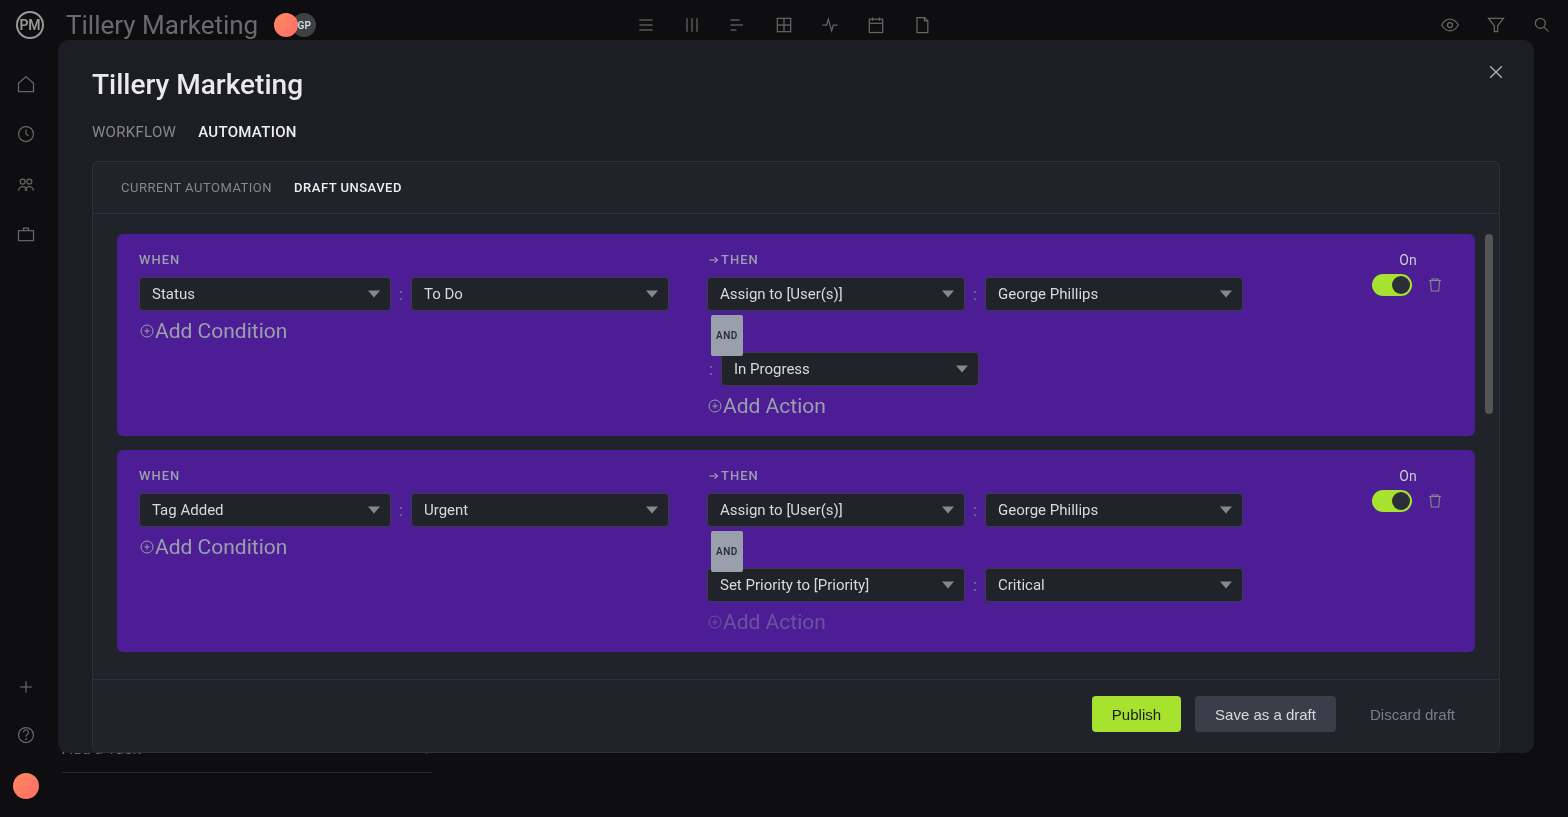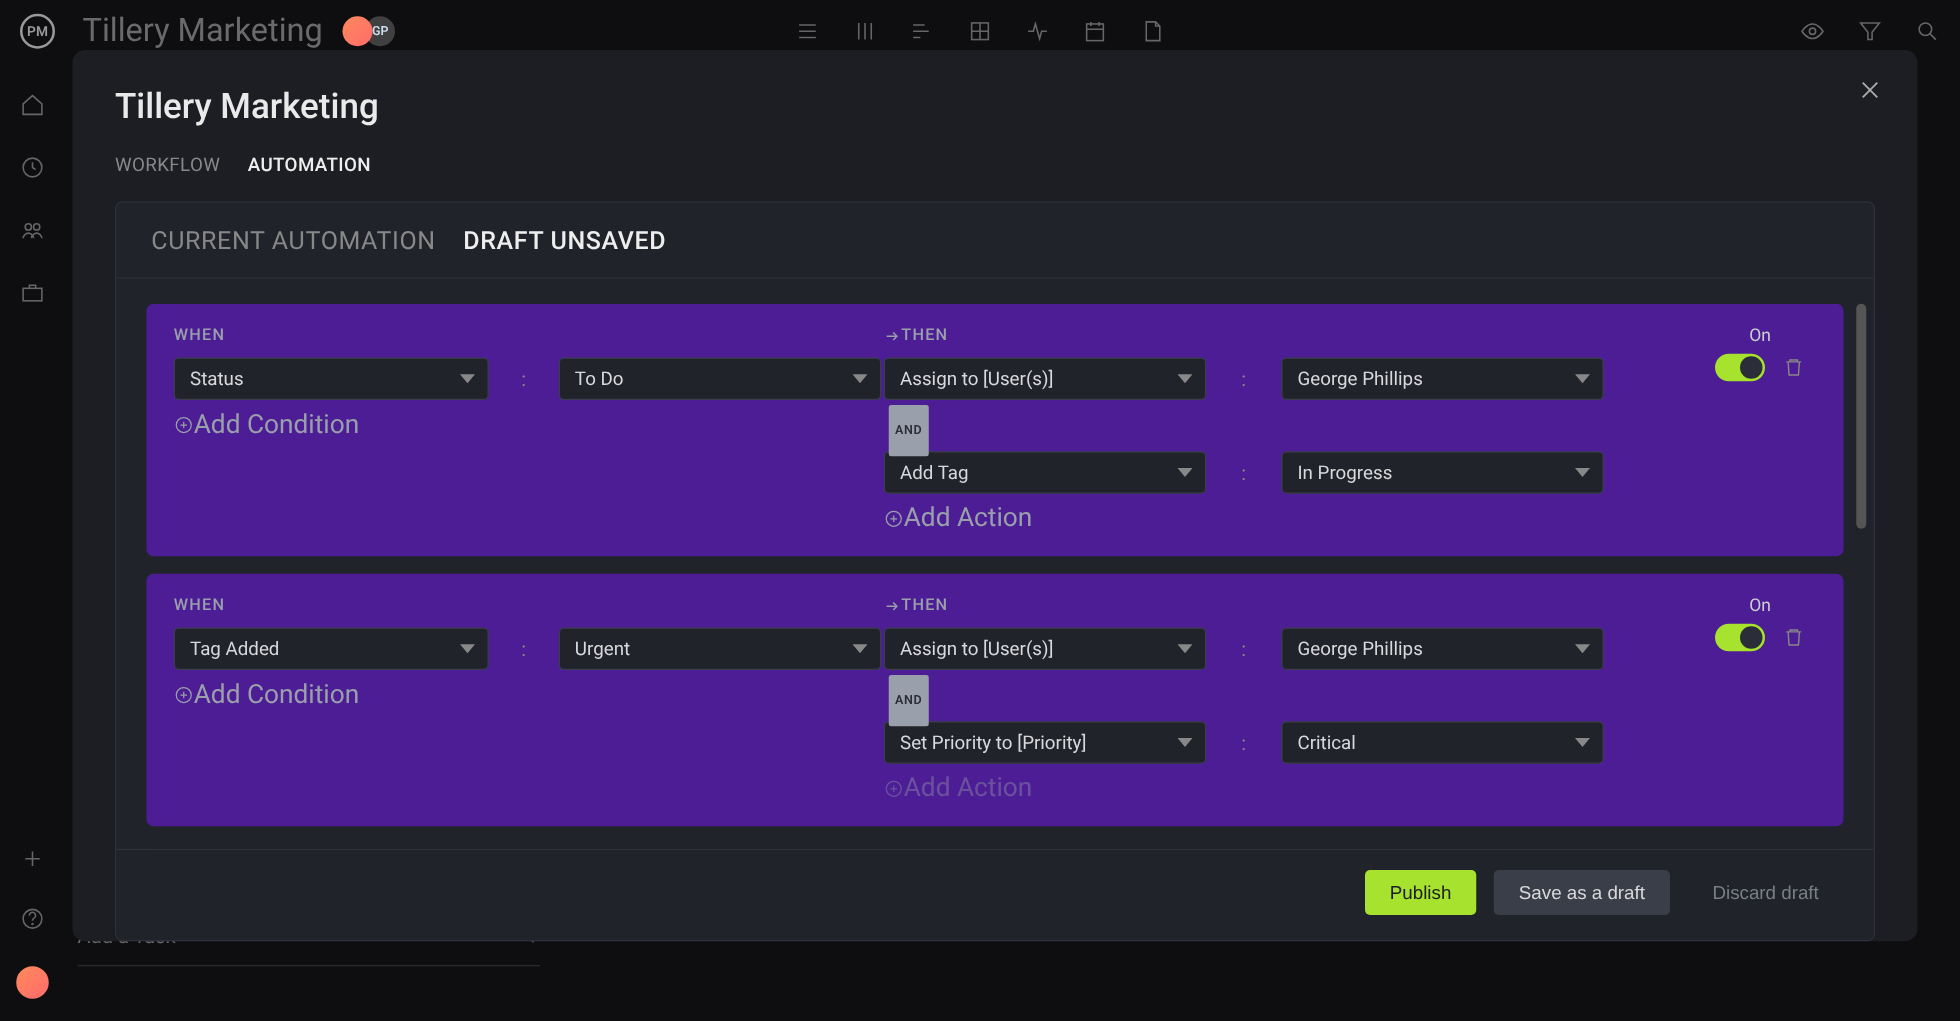--- a/index.html
+++ b/index.html
@@ -22,21 +22,21 @@
   align-items: center;
   padding: 0 16px;
 }
 .logo-circle {
   width: 28px; height: 28px;
   border: 2px solid #999;
   border-radius: 50%;
   display: flex;
   align-items: center;
   justify-content: center;
-  font-size: 11px;
+  font-size: 14px;
   font-weight: 600;
   color: #999;
   margin-right: 22px;
 }
 .bg-title {
   font-size: 26px;
   color: #6a6a6d;
   font-weight: 400;
 }
 .avatar-stack { display:flex; margin-left: 16px; }
@@ -122,21 +122,21 @@
   border-radius: 6px;
   display: flex;
   flex-direction: column;
   overflow:hidden;
 }
 .auto-header {
   padding: 18px 28px;
   display: flex;
   gap: 22px;
   border-bottom: 1px solid #2e313a;
-  font-size: 20px;
+  font-size: 13px;
   letter-spacing: 0.5px;
 }
 .auto-header-item { color: #888; }
 .auto-header-item.active { color:#eee; font-weight:500; }
 
 .rules-scroll {
   flex:1;
   padding: 20px 24px;
   overflow: hidden;
   position:relative;
@@ -209,21 +209,21 @@
   right:2px; top:2px;
   width:18px; height:18px;
   background:#2b2e38;
   border-radius:50%;
 }
 .trash svg { width:18px; height:18px; stroke:#888; fill:none; stroke-width:1.5;}
 
 .row {
   display:flex;
   align-items:center;
-  gap: 26px;
+  gap: 6px;
   margin-bottom: 8px;
 }
 .select {
   flex:1;
   height: 34px;
   background: #20232a;
   border: 1px solid #3a3e48;
   border-radius: 4px;
   padding: 0 34px 0 12px;
   display:flex;
@@ -506,28 +506,20 @@
               <span>George Phillips</span>
               <span class="caret">
                     <svg viewBox="0 0 10 10">
                       <polygon points="0,2 10,2 5,8"></polygon>
                     </svg>
                   </span>
             </div>
           </div>
           <div class="and-chip">AND</div>
           <div class="row">
-            <div class="select">
-              <span>Add Tag</span>
-              <span class="caret">
-                    <svg viewBox="0 0 10 10">
-                      <polygon points="0,2 10,2 5,8"></polygon>
-                    </svg>
-                  </span>
-            </div>
             <div class="colon">:</div>
             <div class="select wide">
               <span>In Progress</span>
               <span class="caret">
                     <svg viewBox="0 0 10 10">
                       <polygon points="0,2 10,2 5,8"></polygon>
                     </svg>
                   </span>
             </div>
           </div>

